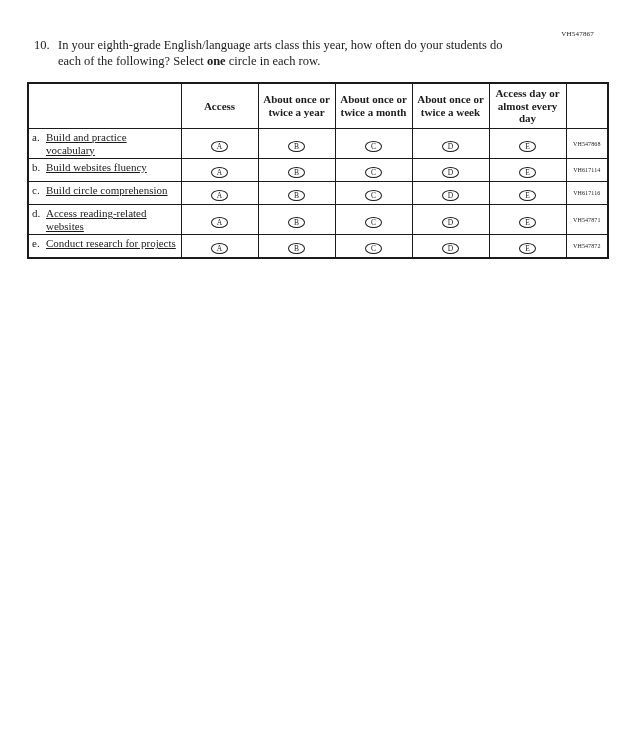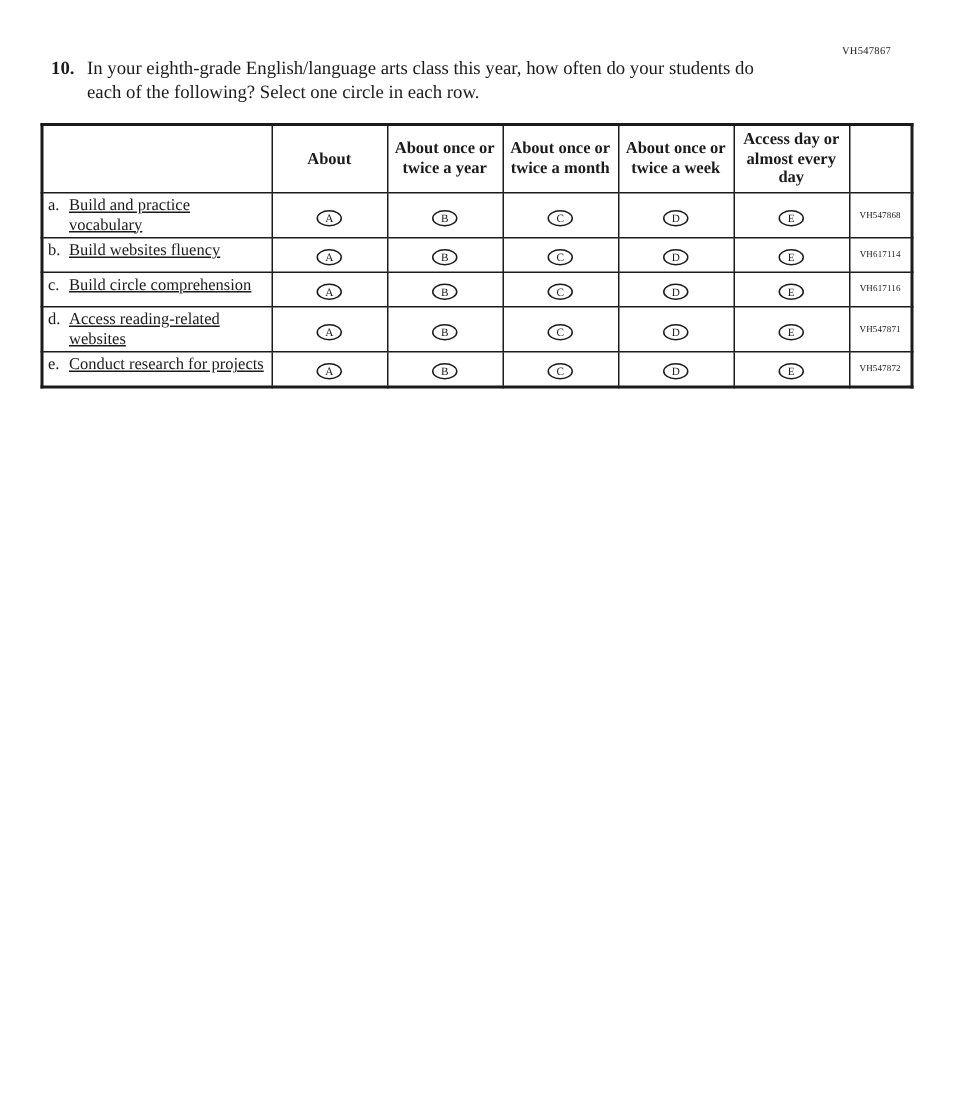--- a/index.html
+++ b/index.html
@@ -26,25 +26,25 @@
   .question {
     position: absolute;
     top: 38px;
     left: 34px;
     width: 480px;
     display: flex;
     font-size: 12.5px;
     line-height: 1.25;
   }
   .qnum {
-    font-weight: bold;
+    font-weight: normal;
     flex: 0 0 24px;
   }
   .qtext { max-width: 458px; }
-  .qtext b { font-weight: normal; text-align: right; }
+  .qtext b { font-weight: bold; text-align: right; }
 
   table.grid {
     position: absolute;
     top: 82px;
     left: 27px;
     border-collapse: collapse;
     table-layout: fixed;
     width: 580px;
     background: #ffffff;
   }
@@ -122,21 +122,21 @@
       <col class="c-ans">
         <col class="c-ans">
         <col class="c-ans">
         <col class="c-ans">
         <col class="c-ans">
       <col class="c-code">
     </colgroup>
     <thead>
       <tr>
         <th class="rowhead-spacer"></th>
-        <th class="colhead">About</th>
+        <th class="colhead">Access</th>
         <th class="colhead">About once or twice a year</th>
         <th class="colhead">About once or twice a month</th>
         <th class="colhead">About once or twice a week</th>
         <th class="colhead">Access day or almost every day</th>
         <th class="rowhead-spacer"></th>
       </tr>
     </thead>
     <tbody>
       <tr>
         <td class="rowlabel">

